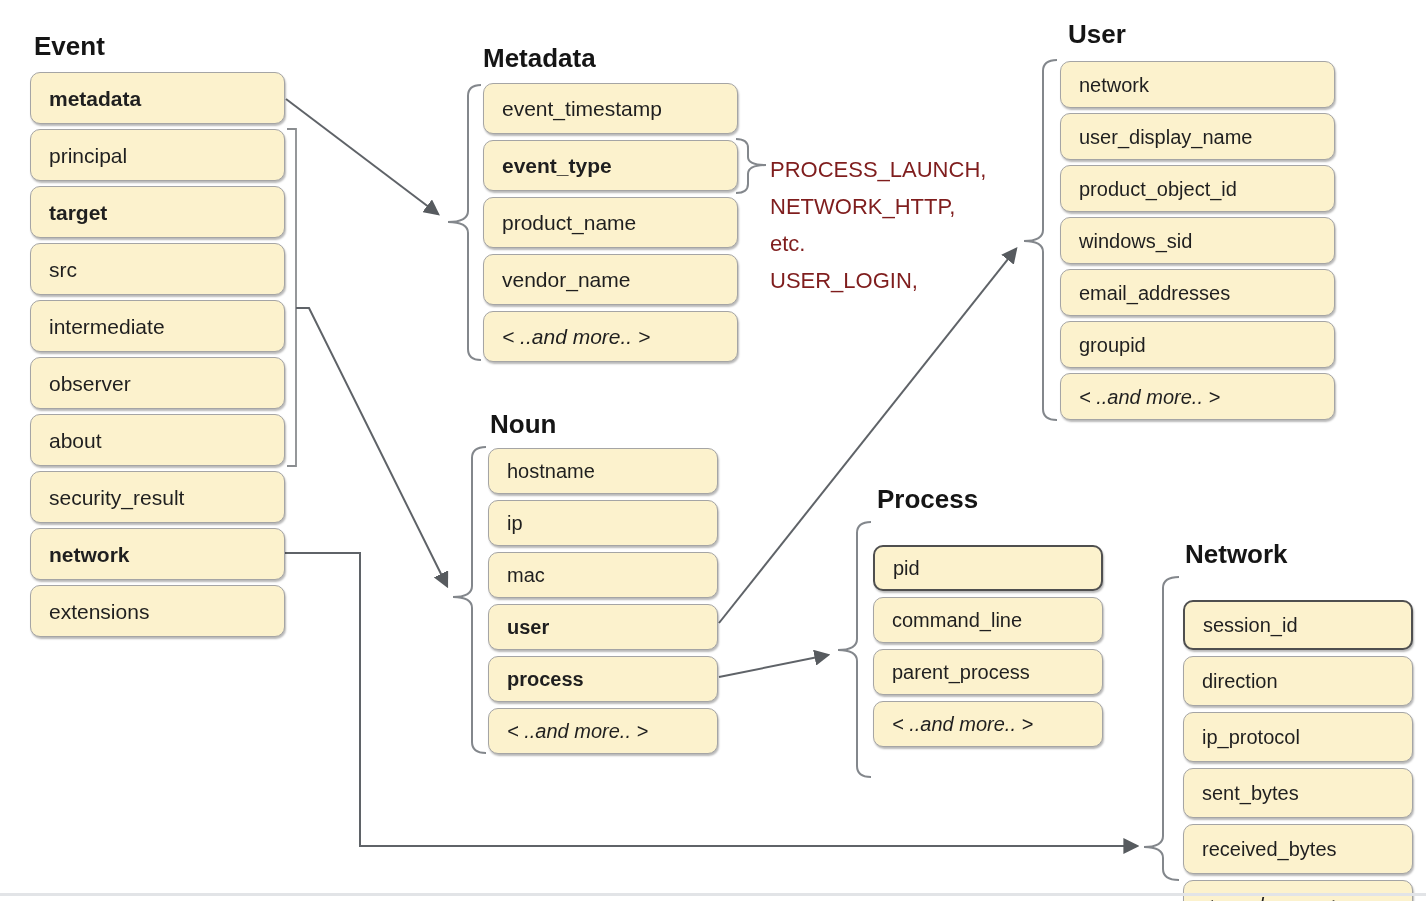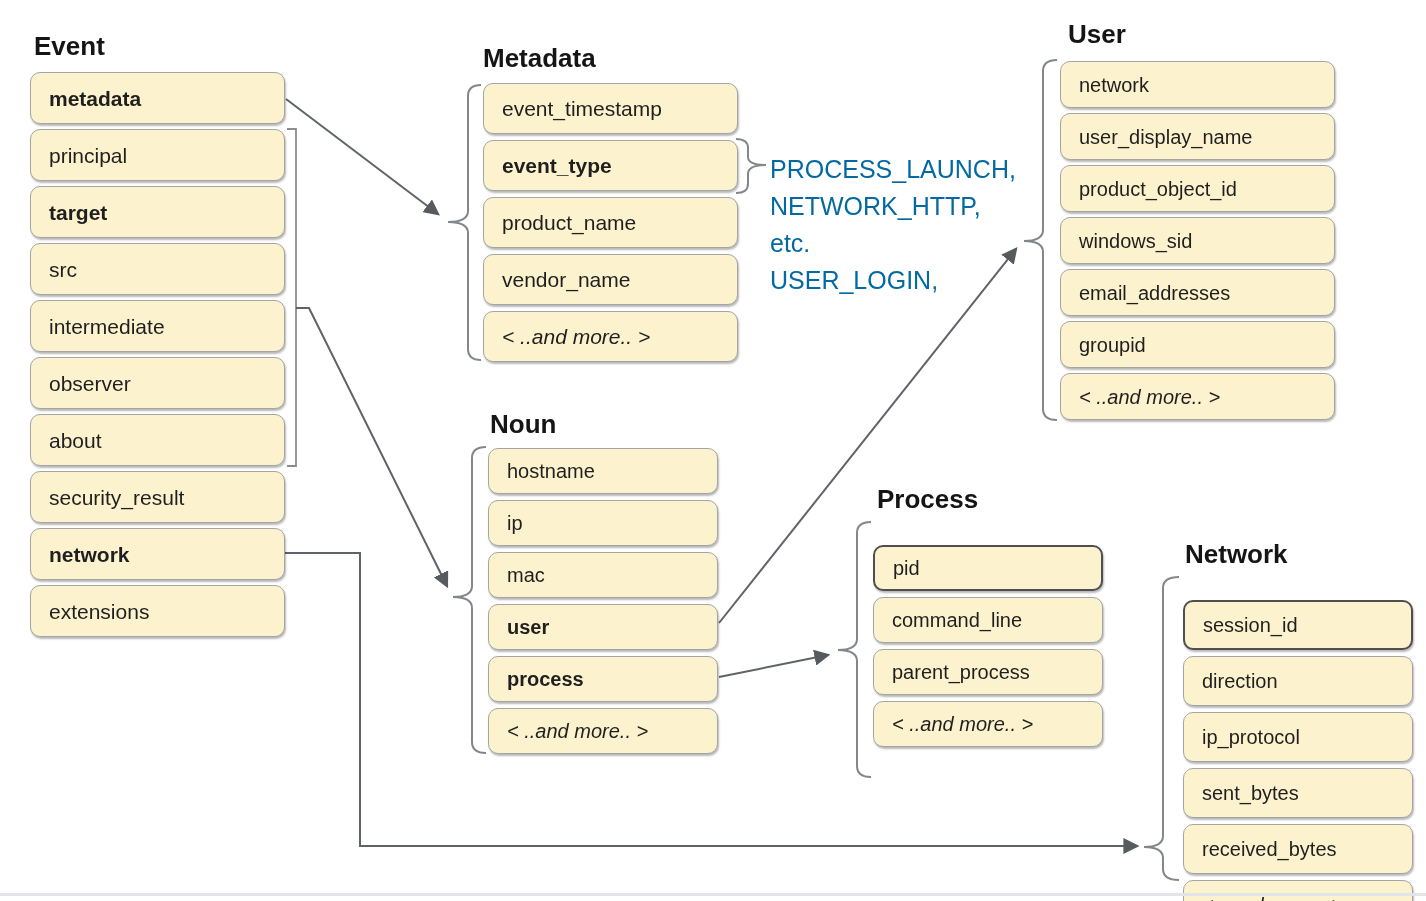--- a/index.html
+++ b/index.html
@@ -55,21 +55,21 @@
   #sec-user .box{height:47px;margin-bottom:5px;}
 
   
   #sec-network{left:1183px;top:538px;width:230px;}
   #sec-network .title{padding-left:2px;margin-bottom:8px;}
   #sec-network .box{height:50px;margin-bottom:6px;}
 
   
   #event-type-values{
     position:absolute;left:770px;top:151px;
-    font-size:25px;line-height:37px;white-space:nowrap;color:#0369a1;
+    font-size:22px;line-height:37px;white-space:nowrap;color:#7f1d1d;
   }
 
   #connector-layer{position:absolute;left:0;top:0;pointer-events:none;}
 
   #bottom-divider{
     position:absolute;left:0;top:893px;width:1426px;height:3px;
     background:#e2e4e7;
   }
 </style>
 </head>

